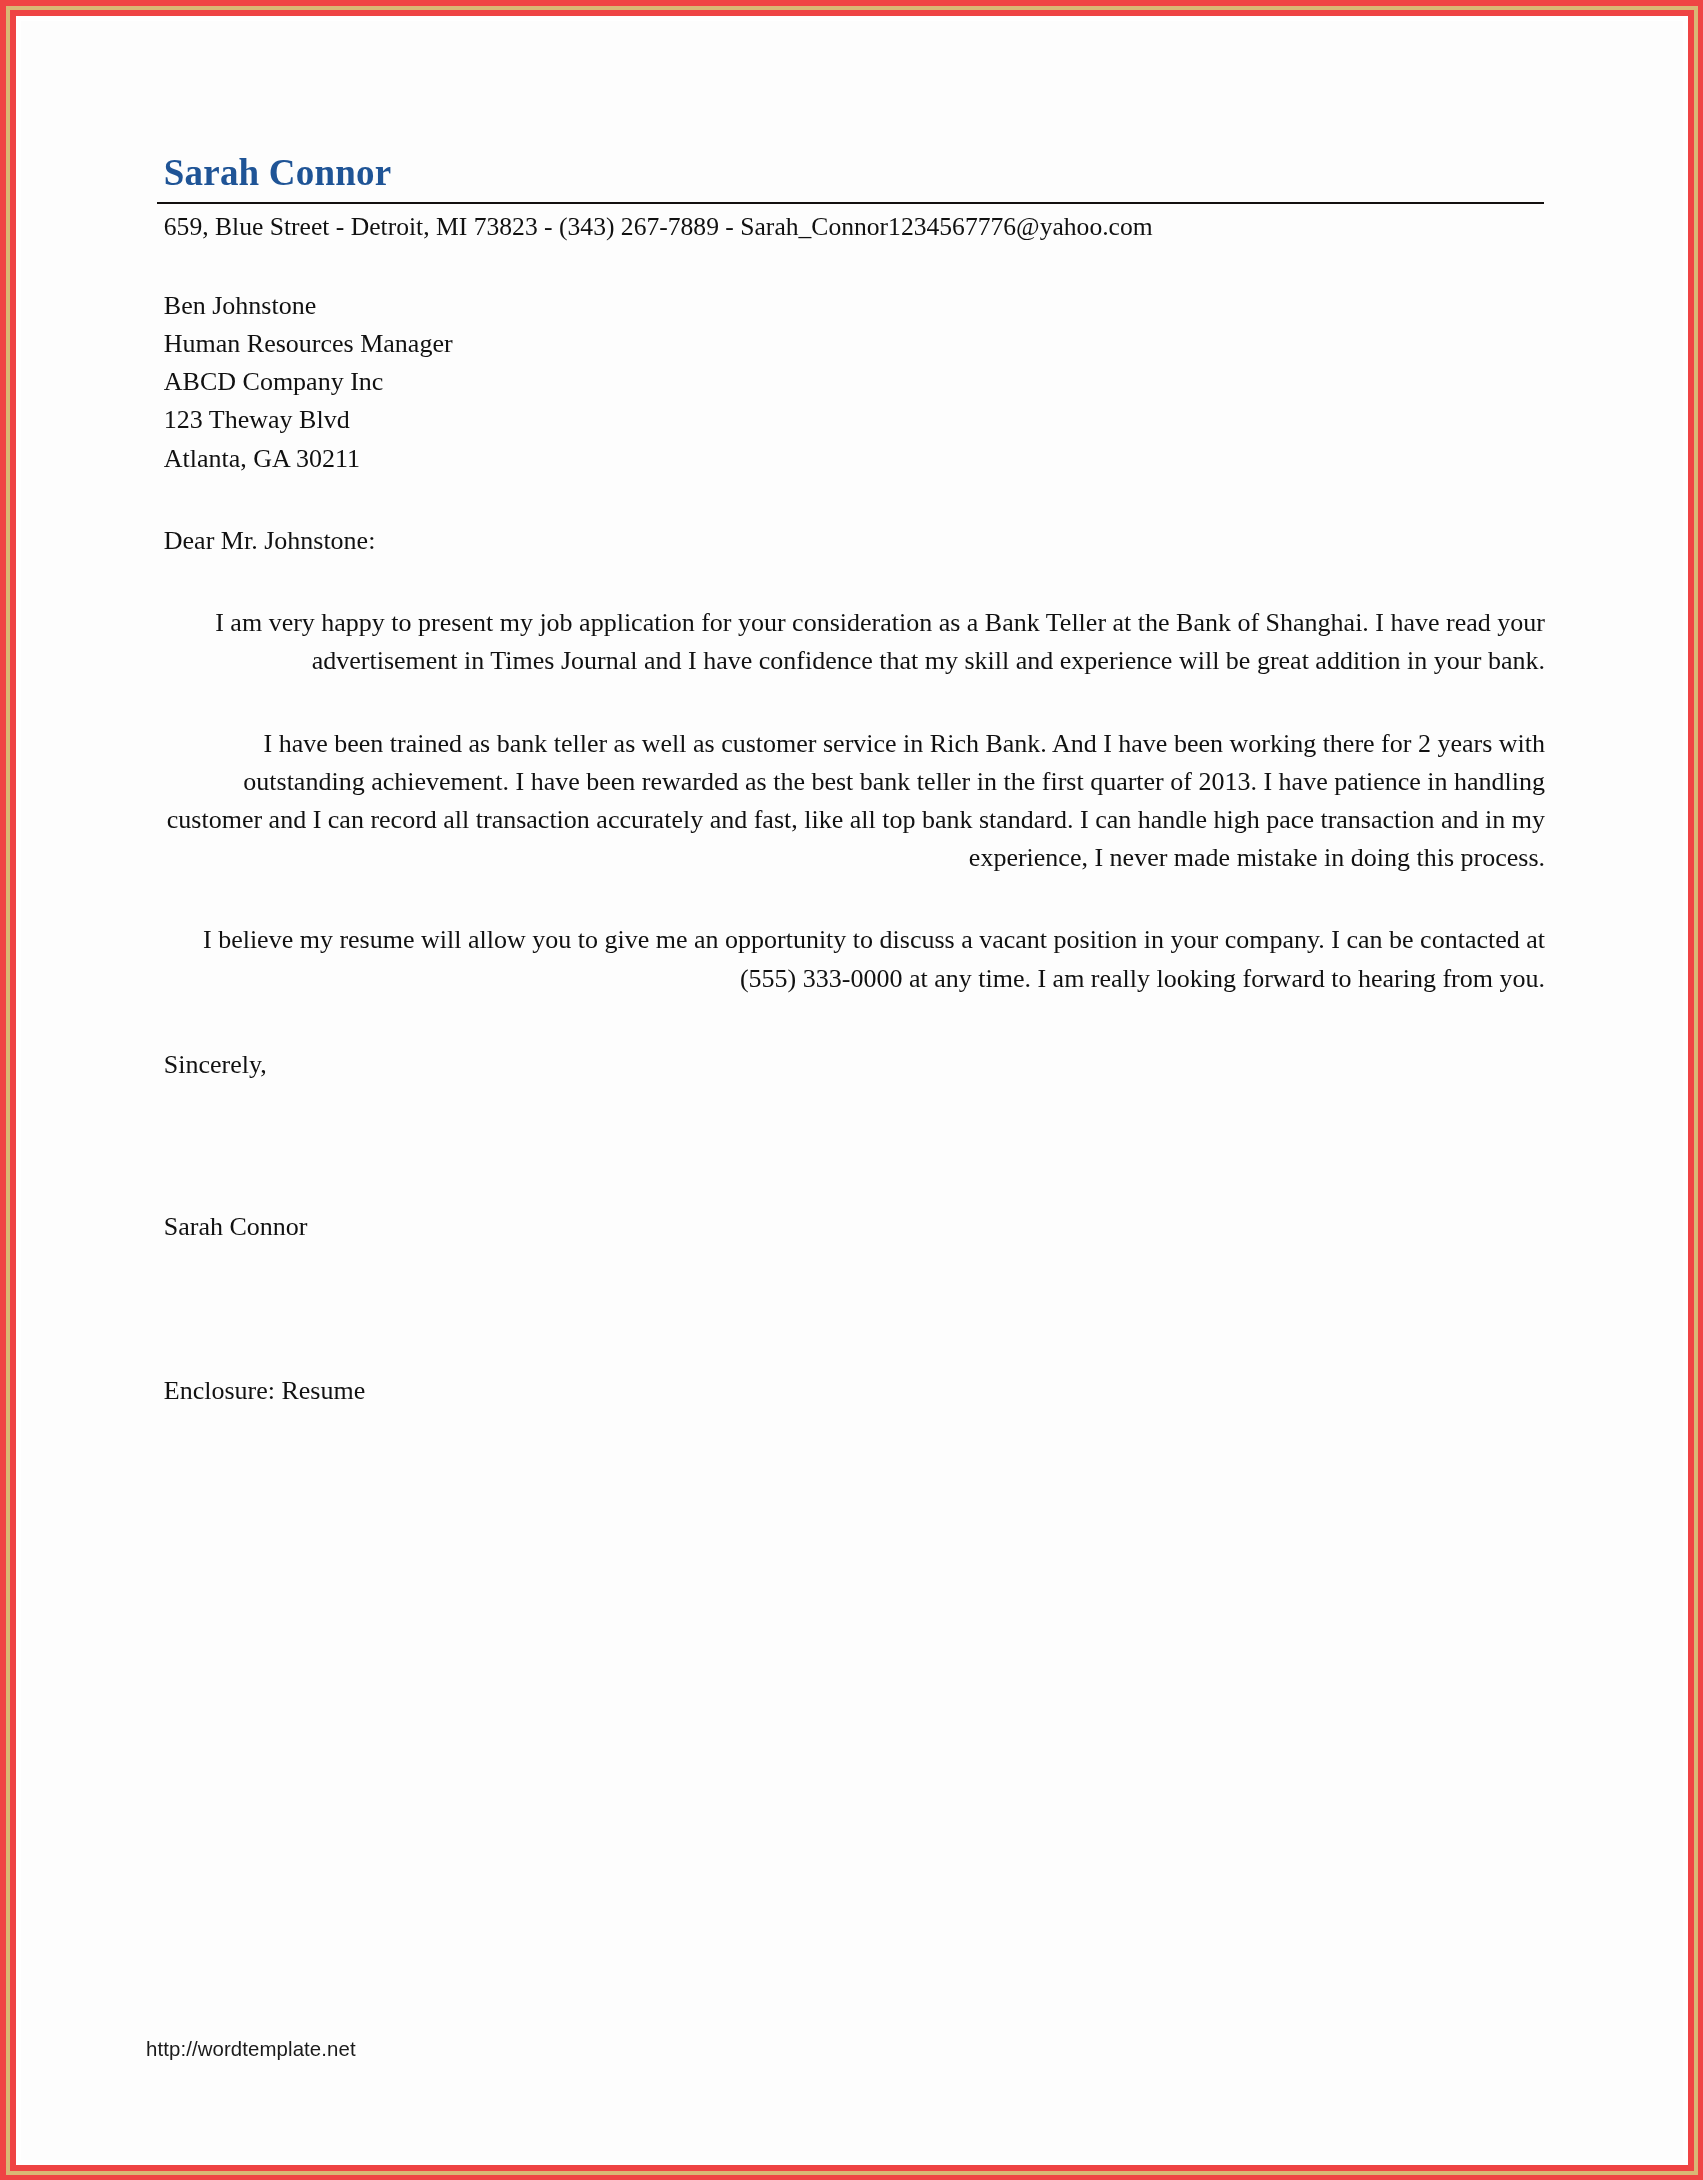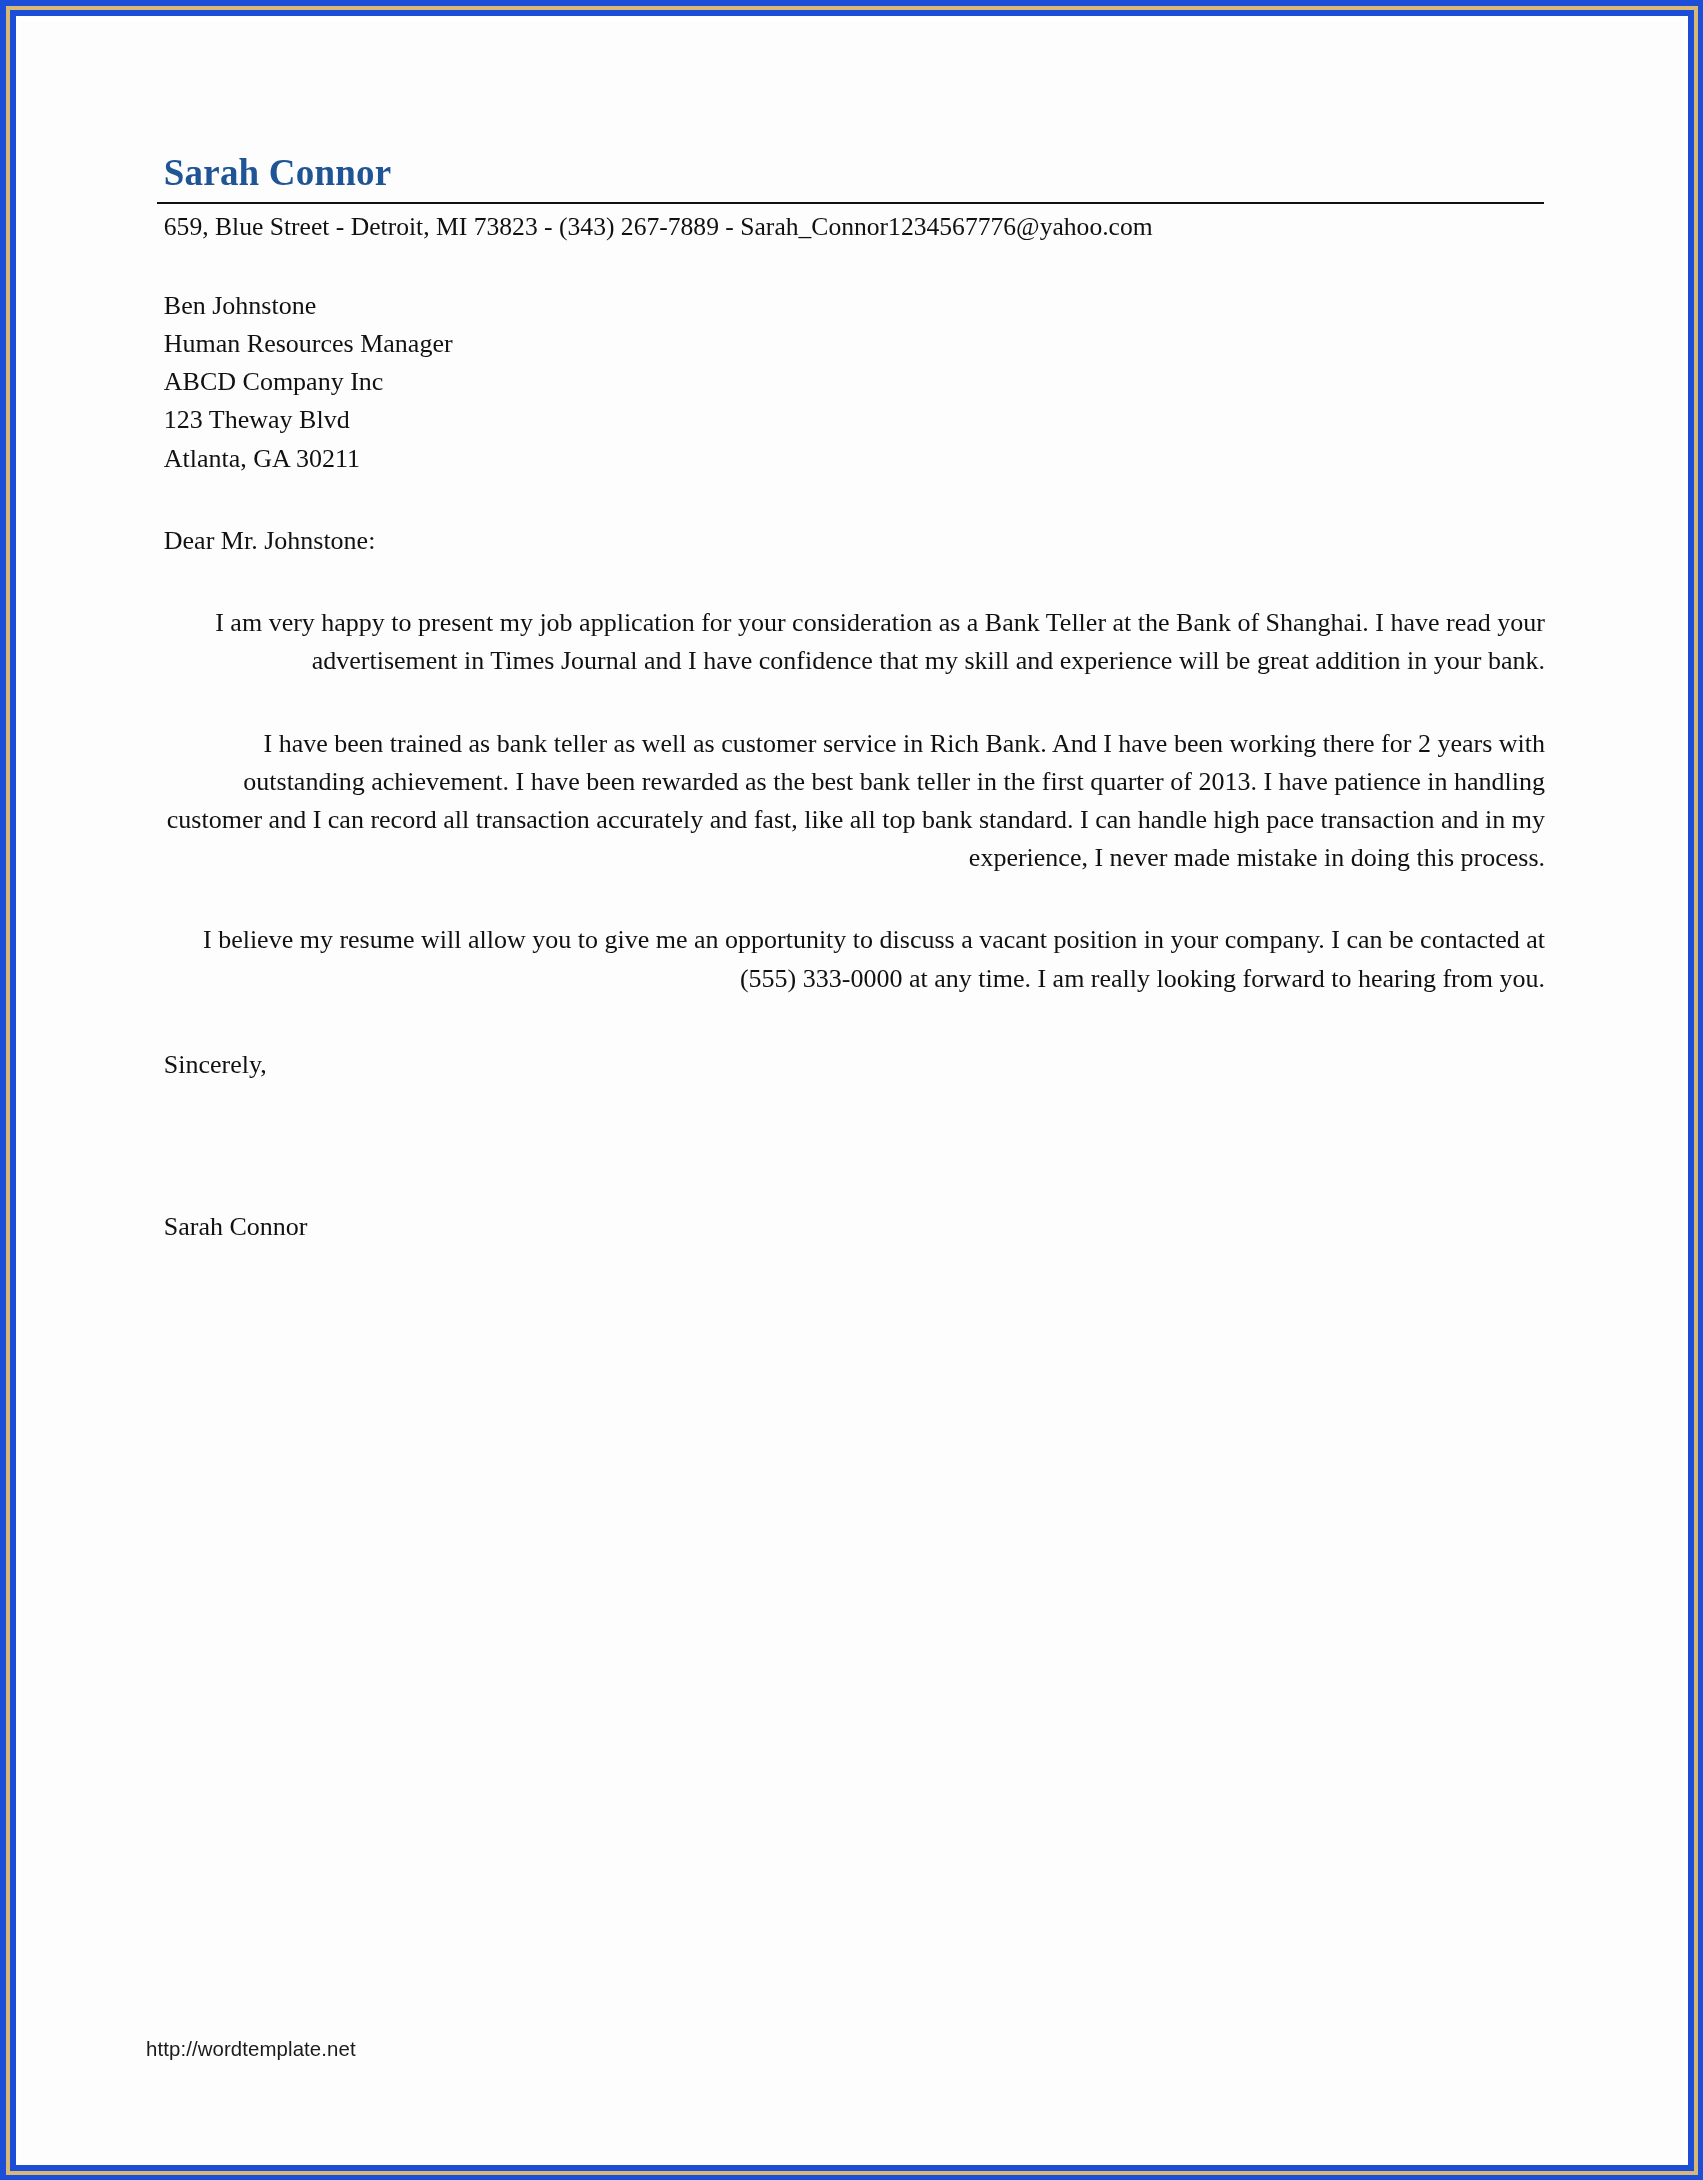--- a/index.html
+++ b/index.html
@@ -5,21 +5,21 @@
   html, body {
     margin: 0;
     padding: 0;
     background: #ffffff;
   }
   .page {
     position: relative;
     width: 1704px;
     height: 2181px;
     box-sizing: border-box;
-    background: #1d4ed8;
+    background: #ef4444;
     overflow: hidden;
   }
   
   .page-border {
     position: absolute;
     left: 6px;
     top: 6px;
     right: 6px;
     bottom: 6px;
     border: 4.3px solid #d9b775;
@@ -143,20 +143,21 @@
         <p class="para">I am very happy to present my job application for your consideration as a Bank Teller at the Bank of Shanghai. I have read your advertisement in Times Journal and I have confidence that my skill and experience will be great addition in your bank.</p>
 
         <p class="para">I have been trained as bank teller as well as customer service in Rich Bank. And I have been working there for 2 years with outstanding achievement. I have been rewarded as the best bank teller in the first quarter of 2013. I have patience in handling customer and I can record all transaction accurately and fast, like all top bank standard. I can handle high pace transaction and in my experience, I never made mistake in doing this process.</p>
 
         <p class="para">I believe my resume will allow you to give me an opportunity to discuss a vacant position in your company. I can be contacted at (555) 333-0000 at any time. I am really looking forward to hearing from you.</p>
 
         <p class="closing">Sincerely,</p>
 
         <p class="signature">Sarah Connor</p>
 
+        <p class="enclosure">Enclosure: Resume</p>
 
       </div>
     </div>
 
     <div class="footer-url">http://wordtemplate.net</div>
 
   </div>
 </div>
 
 

